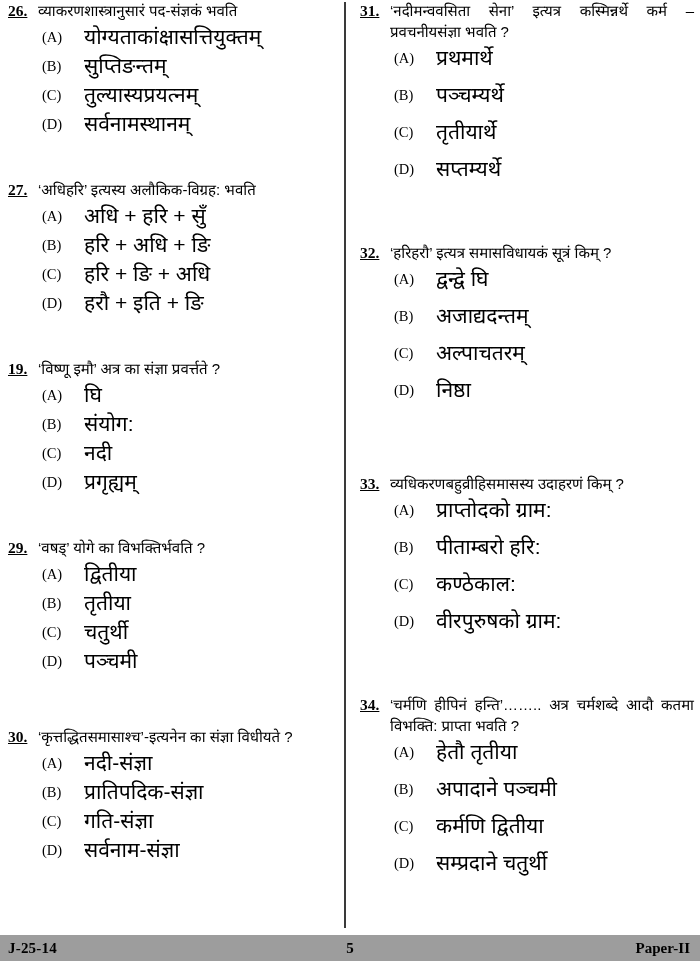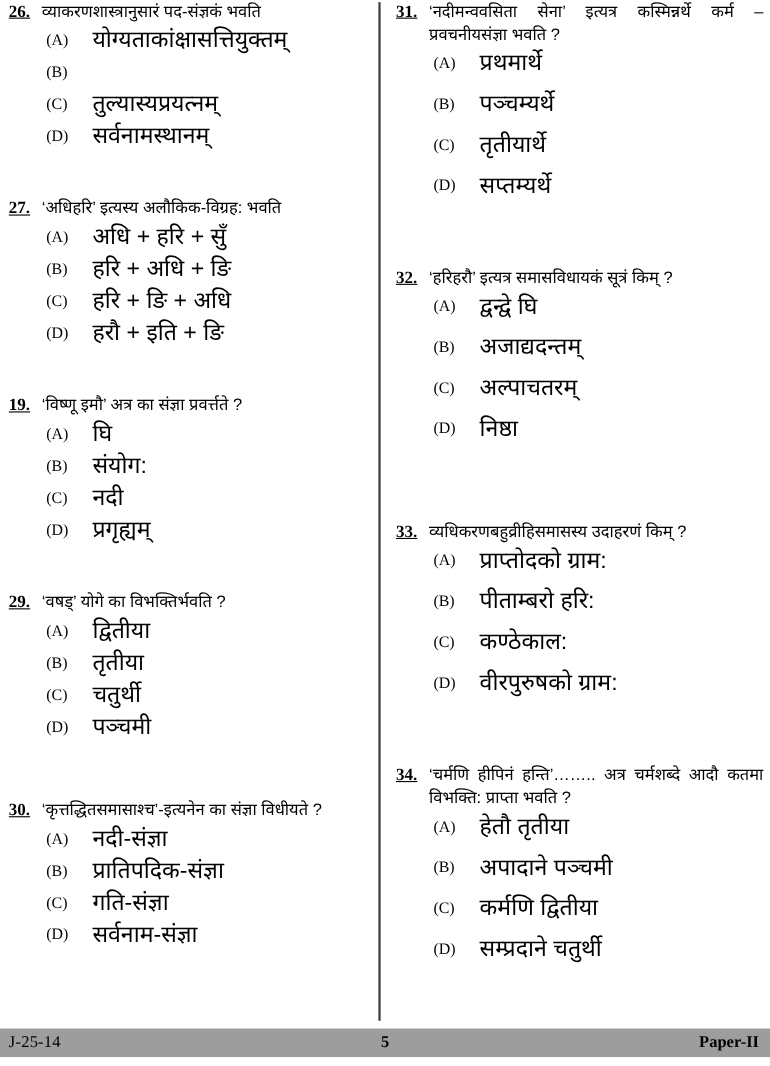--- a/index.html
+++ b/index.html
@@ -115,21 +115,21 @@
     width: 700px;
     height: 26px;
     background: #9d9d9d;
     display: flex;
     align-items: center;
     box-sizing: border-box;
   }
   .footer-left {
     position: absolute;
     left: 8px;
-    font-weight: normal;
+    font-weight: bold;
     font-size: 15px;
     letter-spacing: 0.2px;
   }
   .footer-center {
     position: absolute;
     left: 0; right: 0;
     text-align: center;
     font-weight: bold;
     font-size: 15px;
   }
@@ -154,20 +154,21 @@
         <div class="q-num">26.</div>
         <div class="q-text">व्याकरणशास्त्रानुसारं पद-संज्ञकं भवति</div>
       </div>
       <div class="opts tight">
         <div class="opt-row">
           <div class="opt-label">(A)</div>
           <div class="opt-text">योग्यताकांक्षासत्तियुक्तम्</div>
         </div>
         <div class="opt-row">
           <div class="opt-label">(B)</div>
+          <div class="opt-text">सुप्तिङन्तम्</div>
         </div>
         <div class="opt-row">
           <div class="opt-label">(C)</div>
           <div class="opt-text">तुल्यास्यप्रयत्नम्</div>
         </div>
         <div class="opt-row">
           <div class="opt-label">(D)</div>
           <div class="opt-text">सर्वनामस्थानम्</div>
         </div>
       </div>

